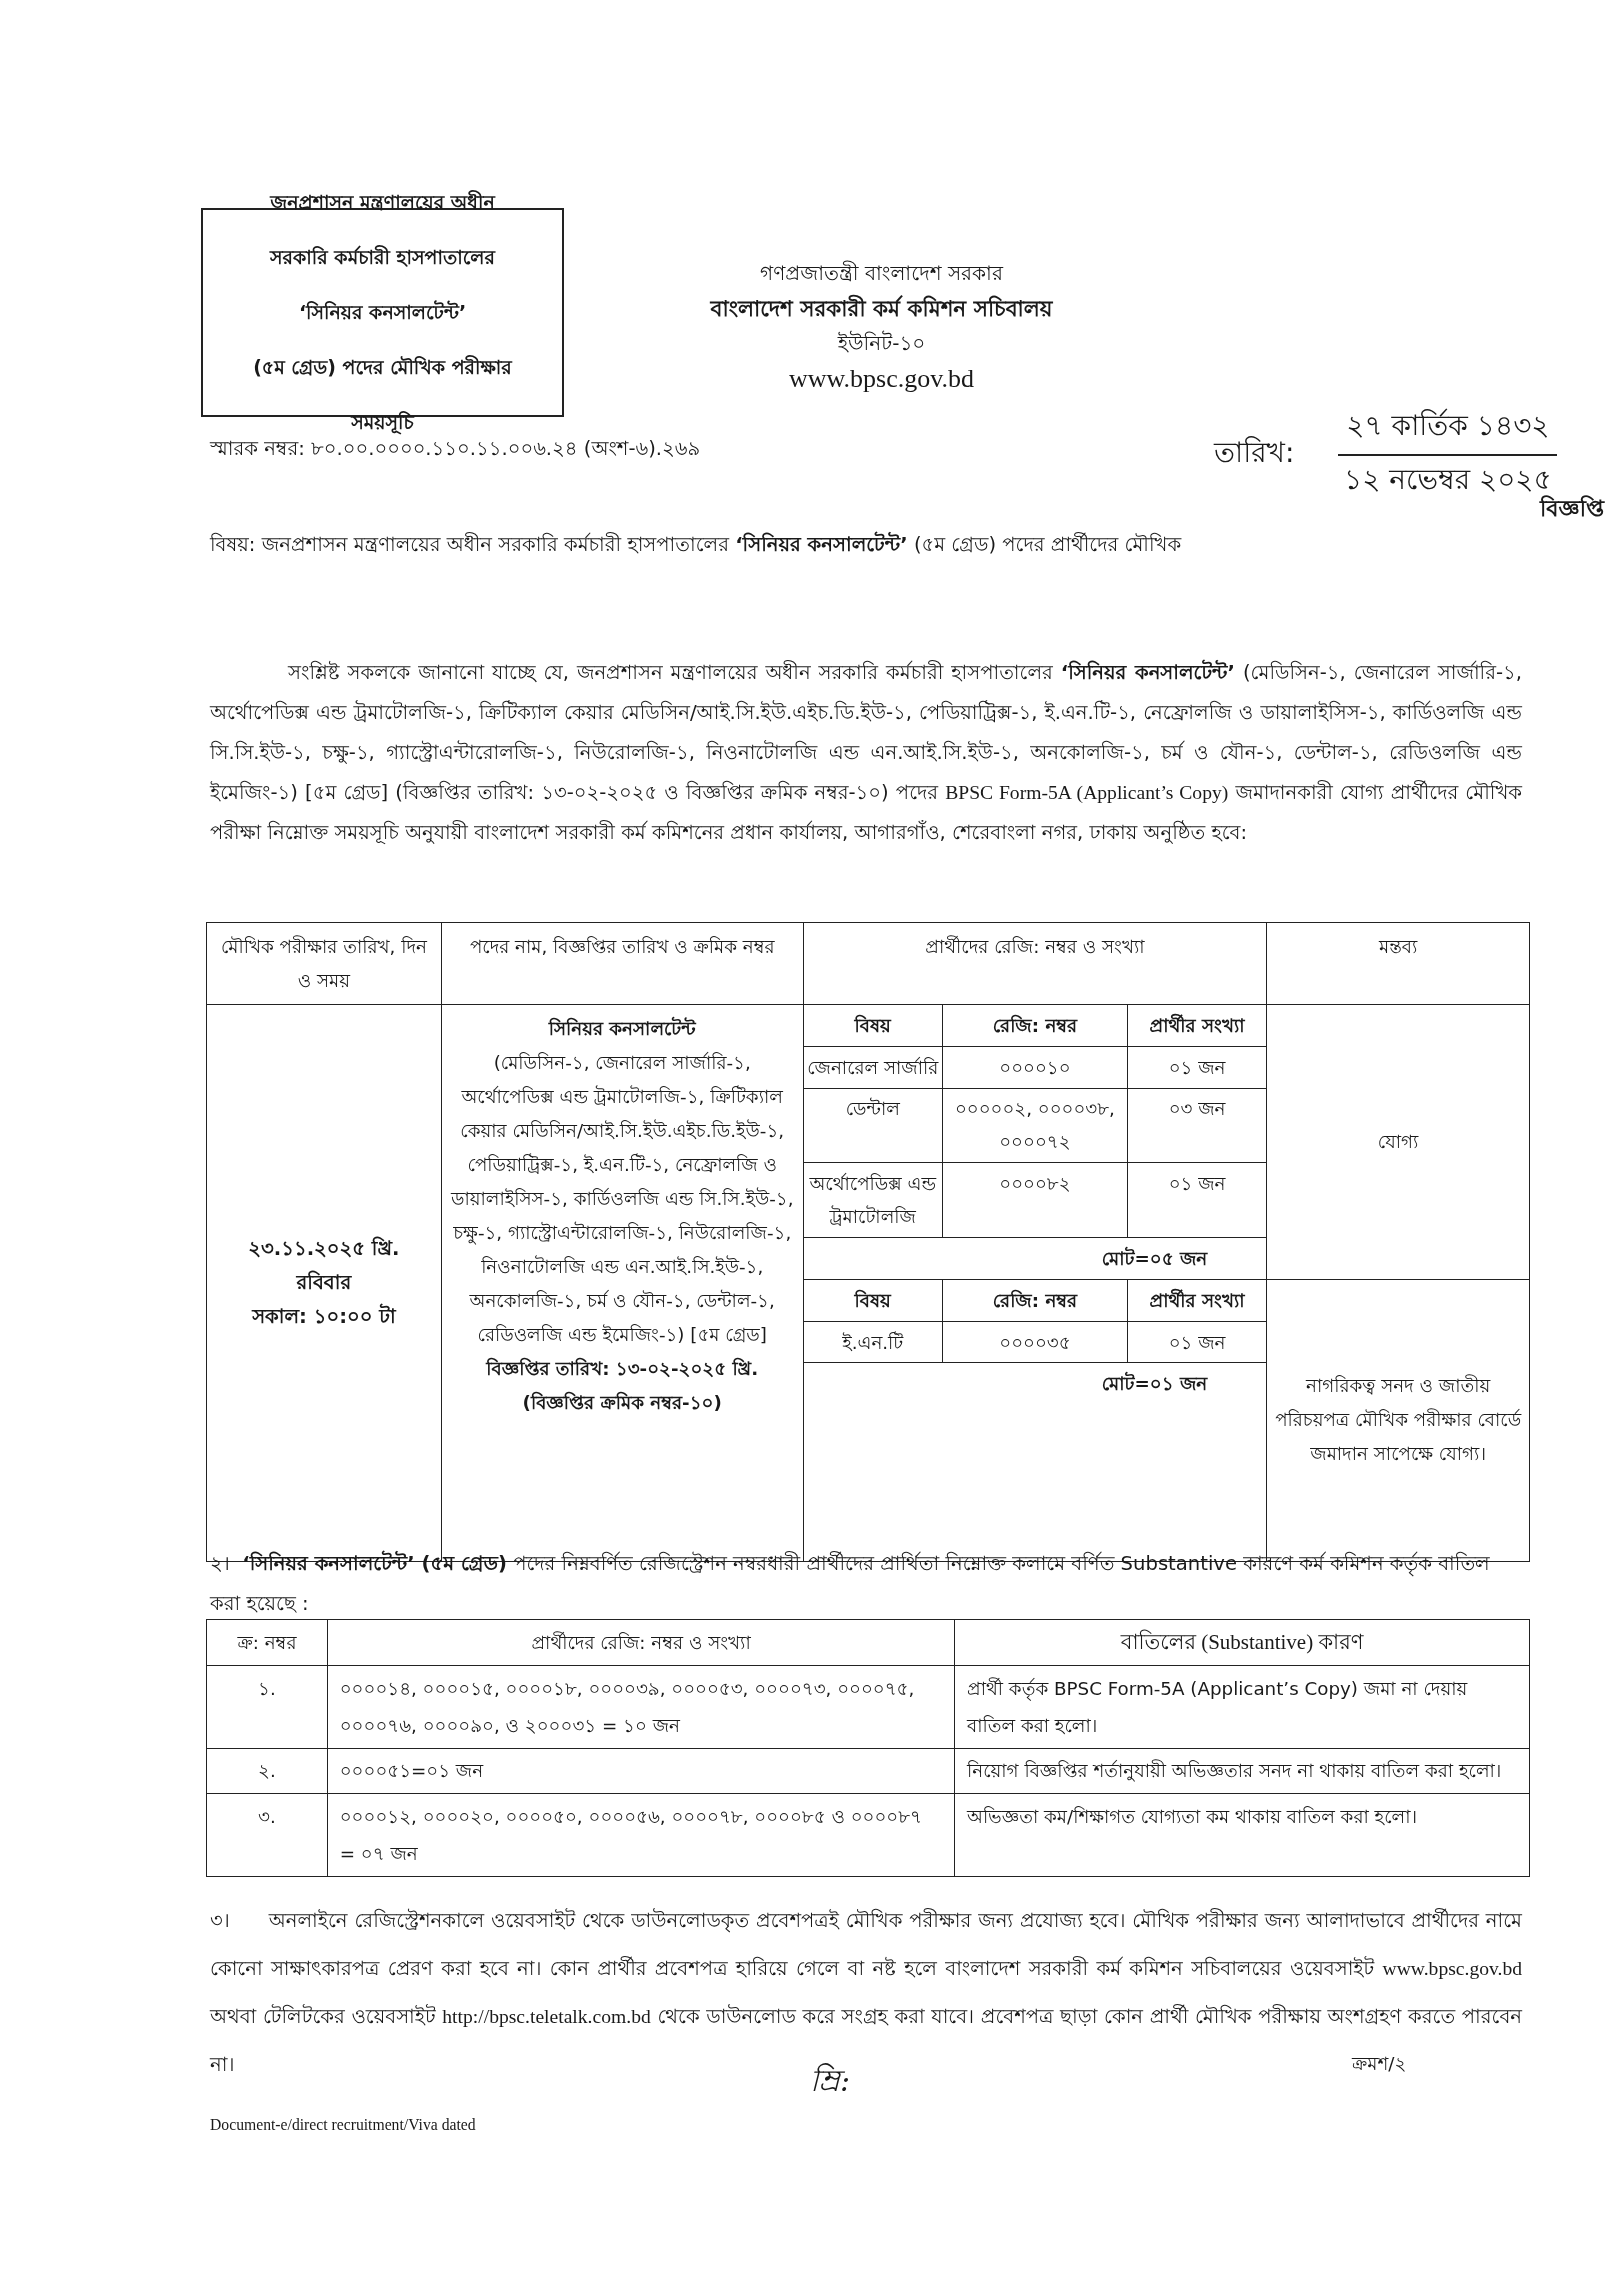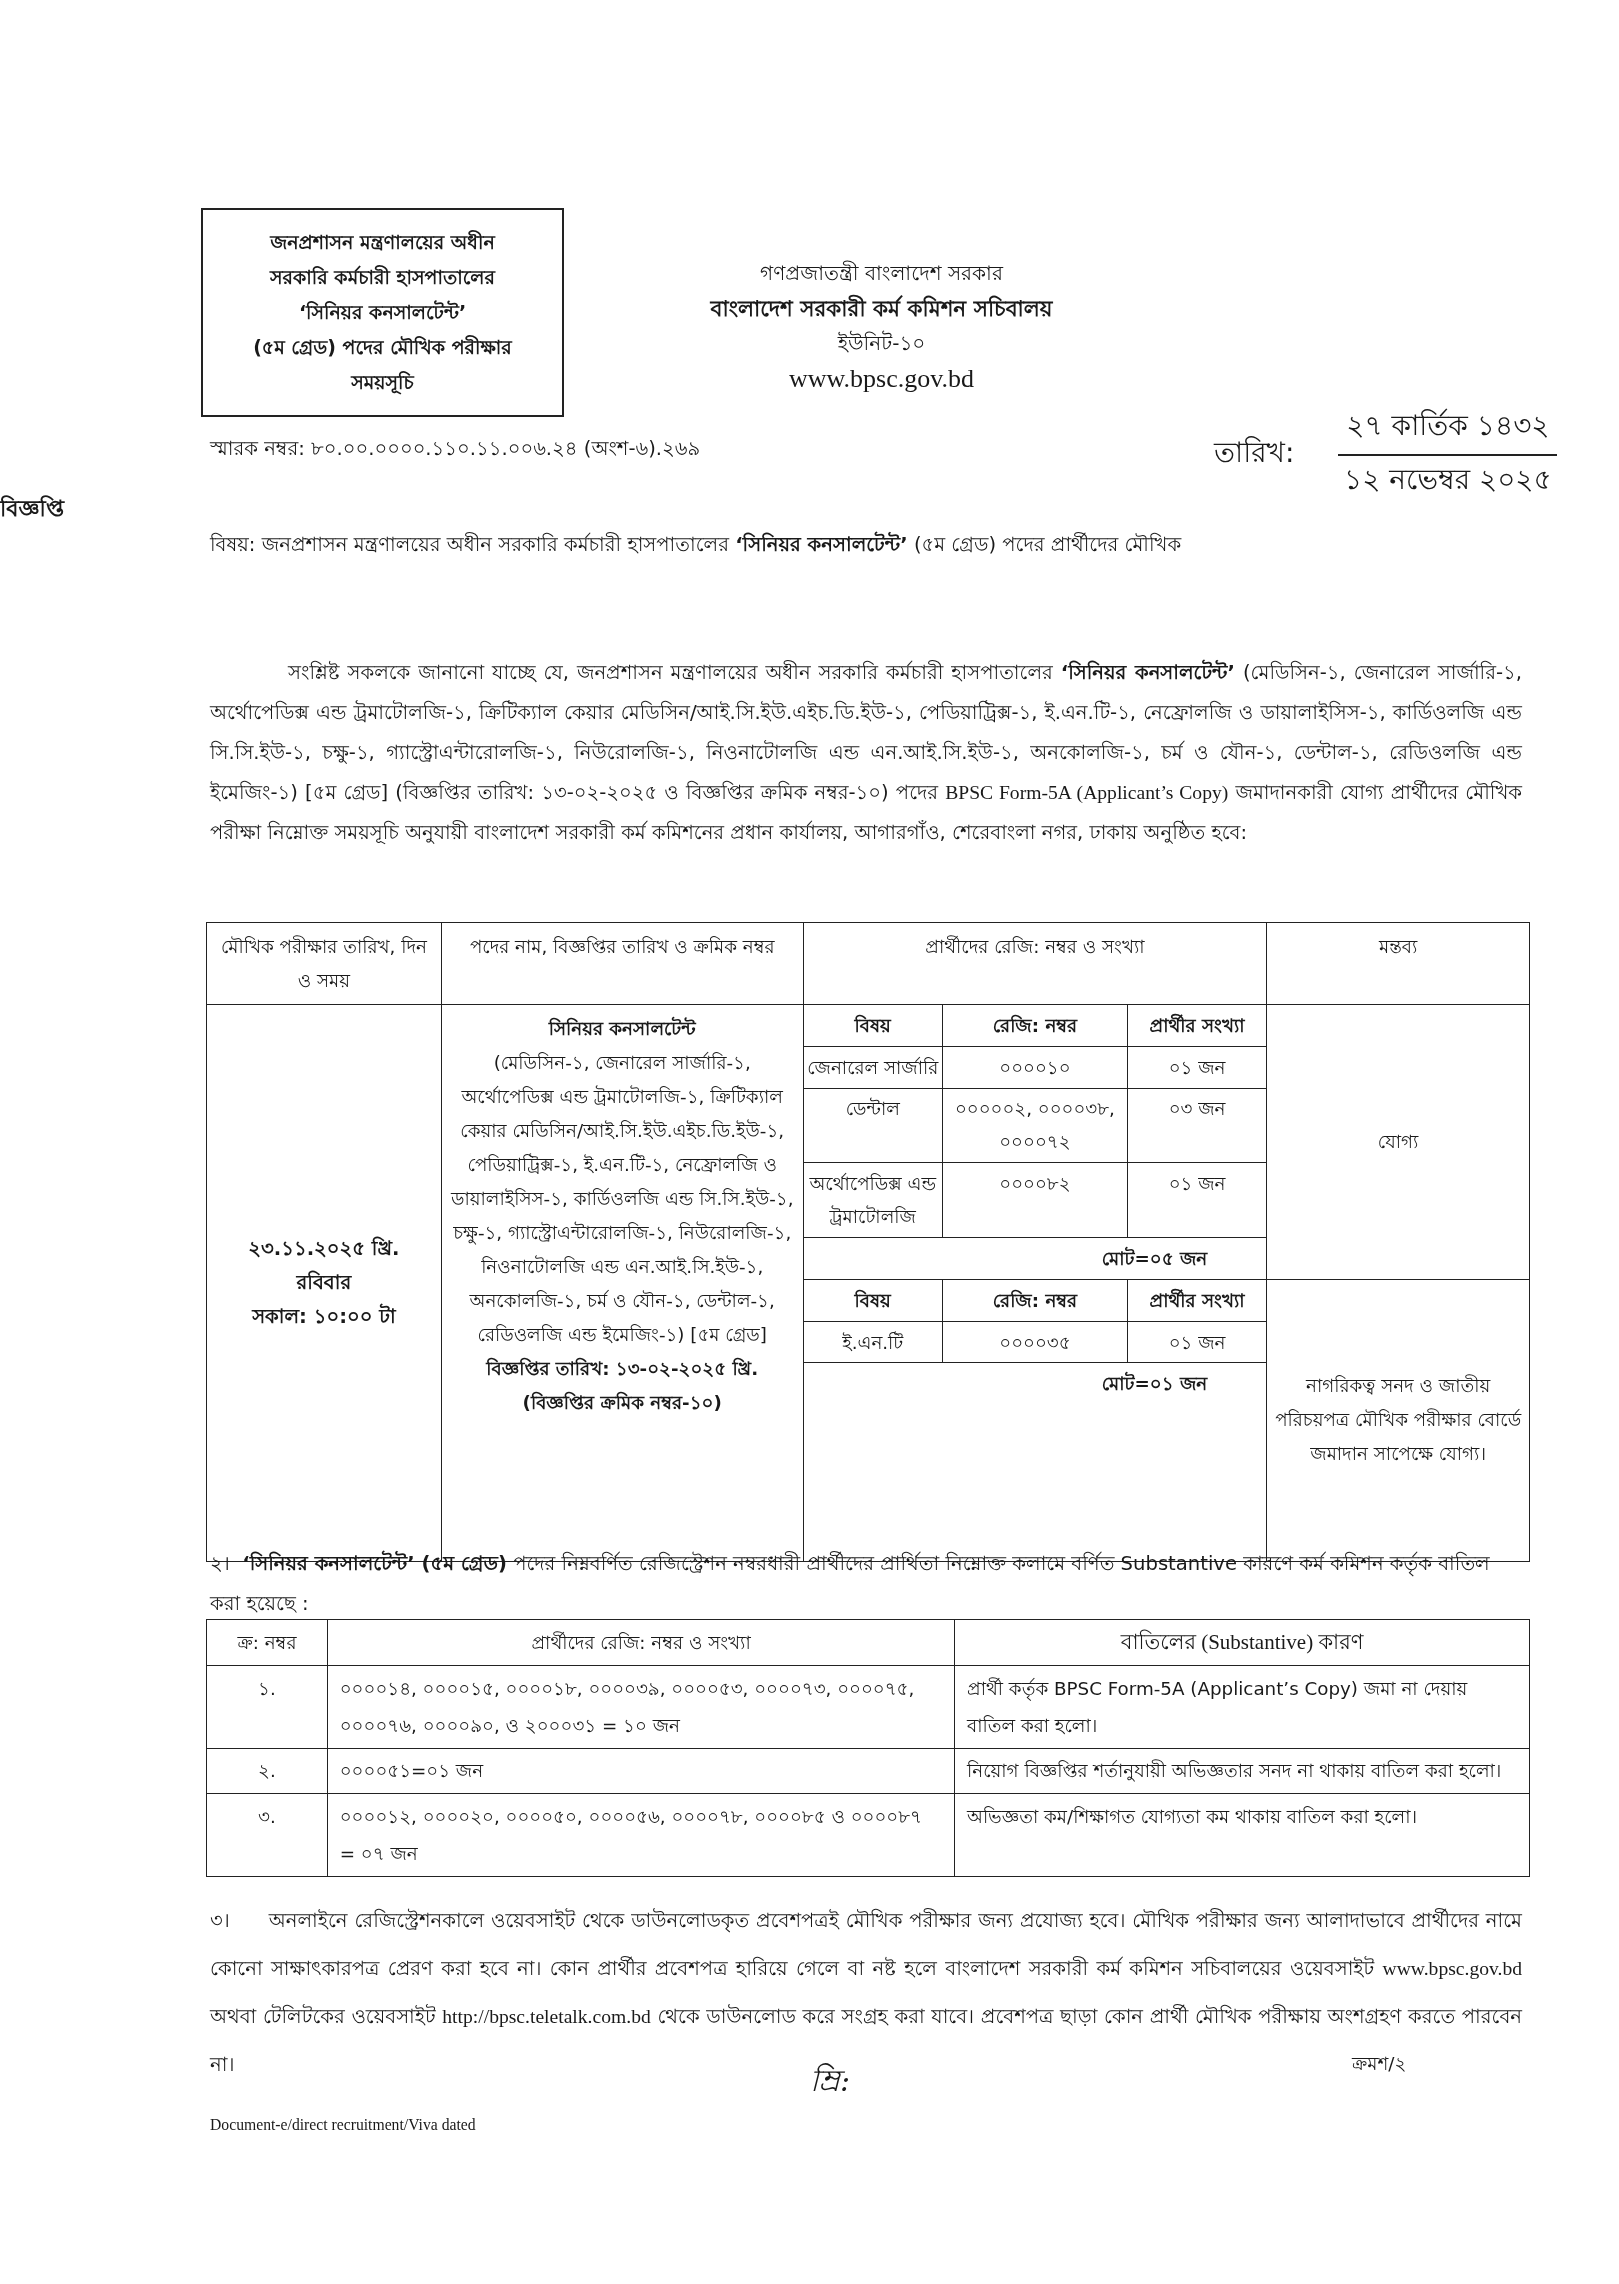--- a/index.html
+++ b/index.html
@@ -9,37 +9,37 @@
     color: #1a1a1a;
   }
   .serif { font-family: "Liberation Serif", "DejaVu Serif", serif; }
   .b { font-weight: bold; }
 
   
   .title-box {
     position: absolute; left: 201px; top: 208px; width: 363px; height: 209px;
     border: 2px solid #222; box-sizing: border-box;
     display: flex; flex-direction: column; justify-content: center; align-items: center;
-    text-align: center; font-weight: bold; font-size: 19px; line-height: 35px;
+    text-align: center; font-weight: bold; font-size: 19px; line-height: 35px; gap: 20px;
   }
   .gov-block {
     position: absolute; left: 653px; top: 208px; width: 457px; text-align: center;
     font-size: 20px; line-height: 35px; margin-top: 48px;
   }
   .gov-block .org { font-weight: bold; font-size: 21.5px; }
   .gov-block .web { font-family: "Liberation Serif", serif; font-size: 26px; }
 
   .memo { position: absolute; left: 210px; top: 434px; font-size: 19.6px; }
   .date-wrap { position: absolute; left: 1214px; top: 404px; display: flex; align-items: center; font-size: 28px; gap: 38px; }
   .date-frac { display: flex; flex-direction: column; align-items: center; margin-left: 3.9px; }
   .date-frac .top { padding: 0 7.8px 2.6px; border-bottom: 2px solid #222; }
   .date-frac .bot { padding: 2.6px 7.8px 0; }
 
   .notice-heading {
-    position: absolute; left: 0; width: 1604px; top: 491px; text-align: left;
+    position: absolute; left: 0; width: 1604px; top: 491px; text-align: right;
     font-weight: bold; font-size: 22px;
   }
   .subject {
     position: absolute; left: 210px; top: 526px; width: 1306px; font-size: 19.6px; line-height: 38px;
   }
   .subject .cont { padding-left: 86px; display: block; }
 
   .para1 {
     position: absolute; left: 210px; top: 653px; width: 1312px; font-size: 19.6px; line-height: 40px;
     text-align: justify; text-indent: 78px;

